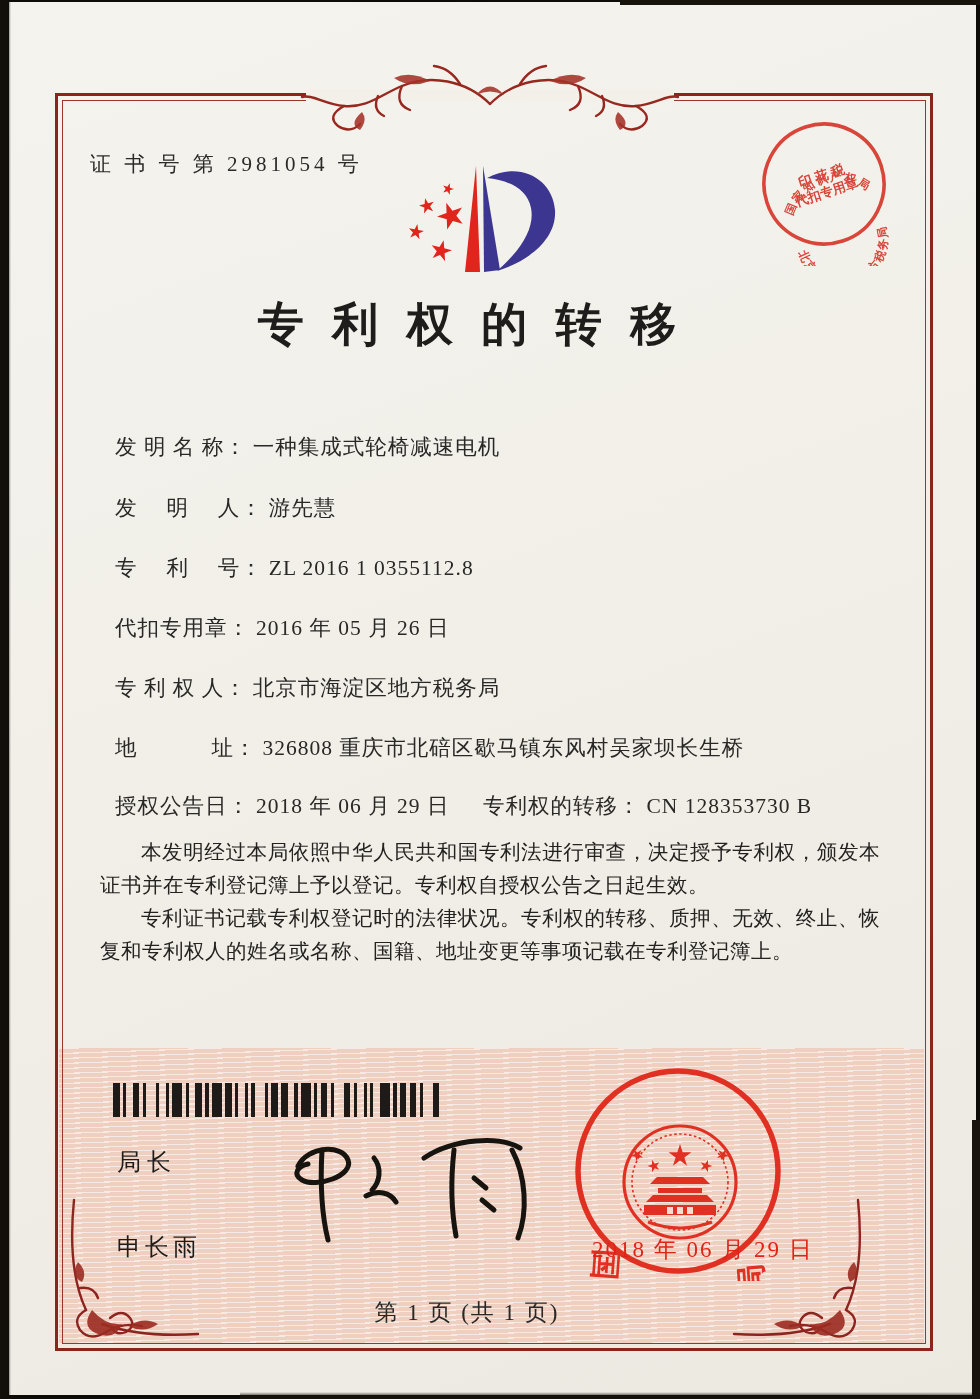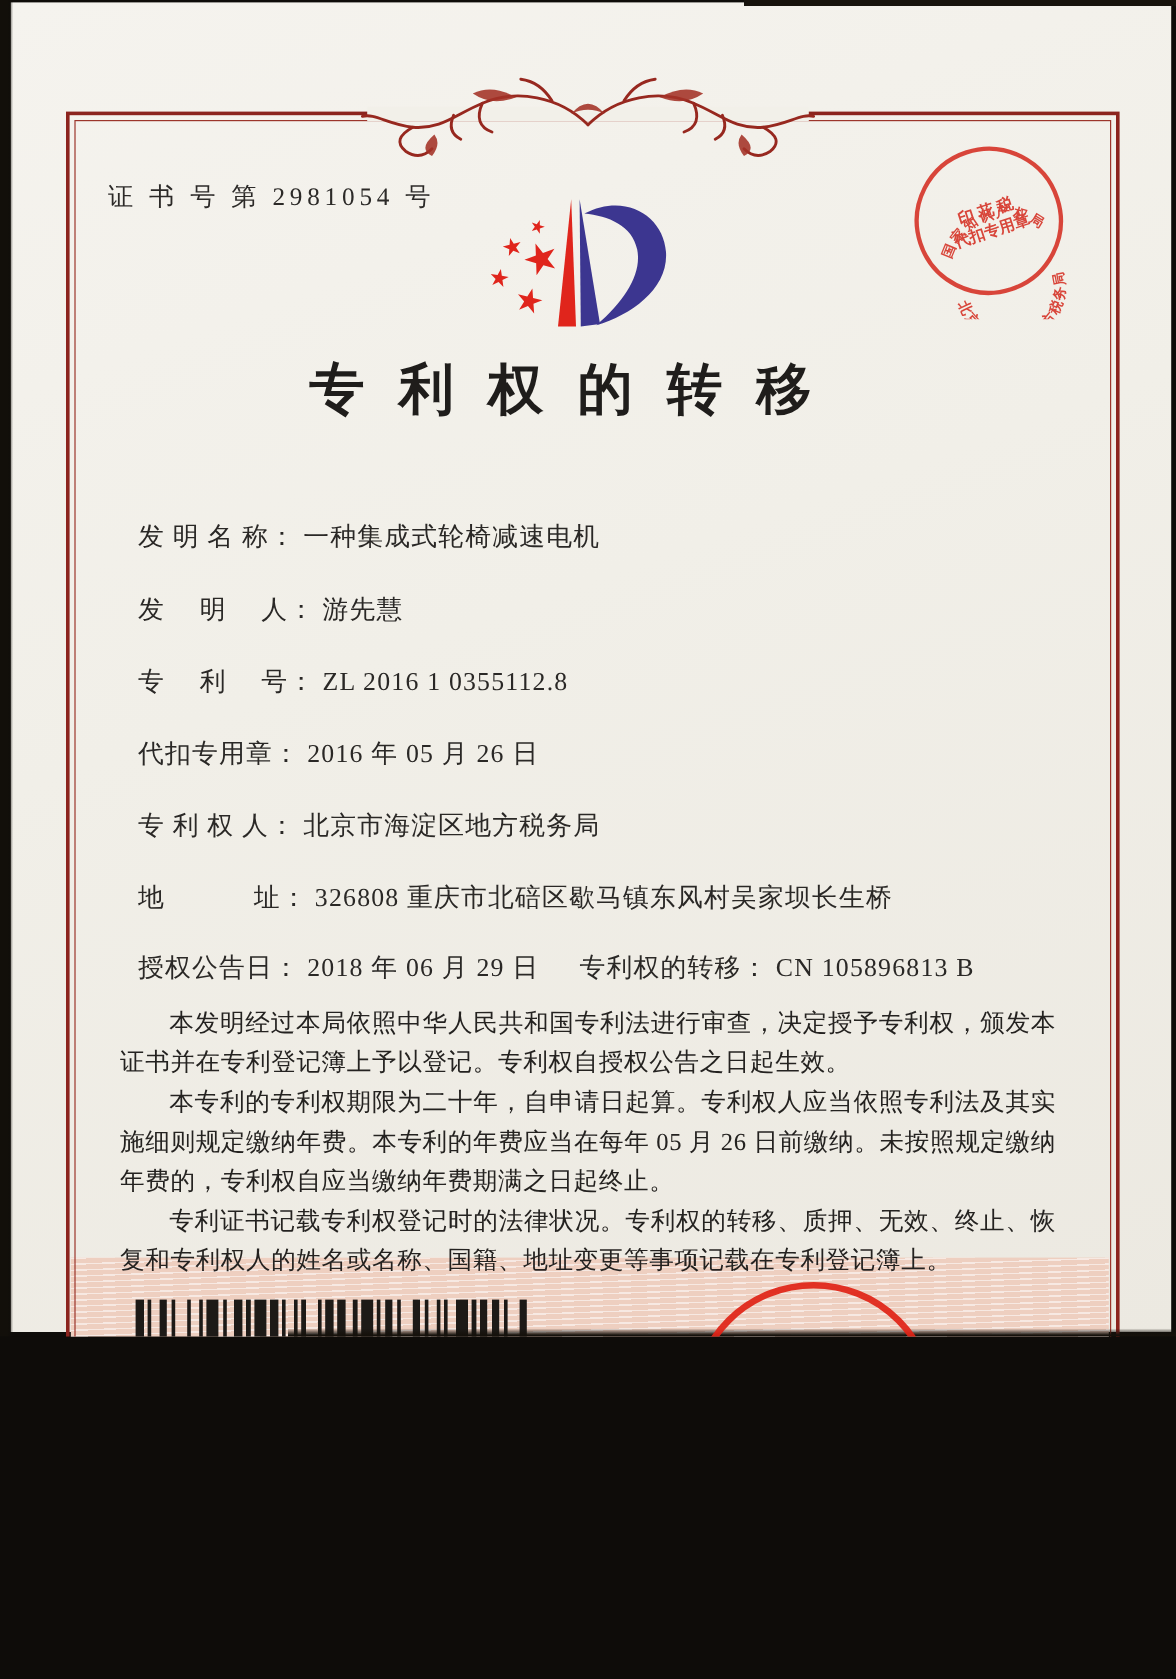--- a/index.html
+++ b/index.html
@@ -1,16 +1,16 @@
 <!DOCTYPE html>
 <html><head>
 <meta charset="utf-8">
 <style>
   html,body{margin:0;padding:0;background:#0e0c09;}
-  .stage{position:relative;width:980px;height:1114px;overflow:hidden;
+  .stage{position:relative;width:980px;height:1399px;overflow:hidden;
          background:#0e0c09;font-family:"Liberation Serif","DejaVu Serif",serif;}
   .paper{position:absolute;left:9px;top:2px;right:4px;bottom:4px;
          background:linear-gradient(160deg,#f5f3ee 0%,#f1efe8 45%,#ece9e1 100%);}
   
   .edge-left{position:absolute;left:0;top:0;bottom:0;width:11px;
     background:linear-gradient(90deg,#120f0a 0%,#120f0a 55%,rgba(18,15,10,0));}
   .edge-top{position:absolute;left:620px;right:0;top:0;height:5px;background:#17130d;}
   .edge-bottom{position:absolute;left:240px;right:0;bottom:0;height:7px;
     background:linear-gradient(0deg,#15110b 20%,rgba(21,17,11,0));}
   .edge-right{position:absolute;right:0;top:1120px;bottom:0;width:8px;background:#18130c;}
@@ -27,21 +27,21 @@
          font-size:46px;font-weight:bold;color:#1f1d1b;letter-spacing:0.62em;
          text-indent:0.62em;}
 
   .row{position:absolute;left:115px;font-size:21.5px;color:#2a2826;white-space:nowrap;}
   .row .lbl{letter-spacing:1px;}
   .row .val{margin-left:6px;letter-spacing:1px;}
   .row2col .pair2{position:absolute;left:368px;top:0;white-space:nowrap;}
 
   .paras{position:absolute;left:100px;top:837px;width:780px;font-size:20.5px;
          line-height:33px;color:#242220;text-align:justify;}
-  .paras p{margin:0;text-indent:2em;letter-spacing:0.5px;}
+  .paras p{margin:0;text-indent:2em;letter-spacing:0.5px;font-family:Liberation Mono, monospace;}
 
   .band{position:absolute;left:59px;top:1048px;width:865px;height:296px;
         background-color:#eecfc0;
         background-image:repeating-linear-gradient(178deg,
           rgba(255,255,255,0.55) 0 1.2px, rgba(255,255,255,0) 1.2px 5px);}
 
   .barcode{position:absolute;left:113px;top:1083px;height:34px;white-space:nowrap;
            font-size:0;}
   .post{position:absolute;left:117px;top:1146px;font-size:24px;color:#1e1c1a;letter-spacing:6px;}
   .post-name{position:absolute;left:117px;top:1196px;font-size:24px;color:#1e1c1a;letter-spacing:4px;margin-top:35px;}
@@ -179,27 +179,26 @@
   </div>
   <div class="row" style="top:673px">
     <span class="lbl">专 利 权 人：</span><span class="val">北京市海淀区地方税务局</span>
   </div>
   <div class="row" style="top:733px">
     <span class="lbl">地　　　 址：</span><span class="val">326808 重庆市北碚区歇马镇东风村吴家坝长生桥</span>
   </div>
   <div class="row row2col" style="top:791px;width:780px">
     <span class="lbl">授权公告日：</span><span class="val">2018 年 06 月 29 日</span>
     <span class="pair2">
-      <span class="lbl">专利权的转移：</span><span class="val">CN 105896813 B</span>
+      <span class="lbl">专利权的转移：</span><span class="val">CN 128353730 B</span>
     </span>
   </div>
 
   <div class="paras">
     <p>本发明经过本局依照中华人民共和国专利法进行审查，决定授予专利权，颁发本证书并在专利登记簿上予以登记。专利权自授权公告之日起生效。</p>
-    <p>本专利的专利权期限为二十年，自申请日起算。专利权人应当依照专利法及其实施细则规定缴纳年费。本专利的年费应当在每年 05 月 26 日前缴纳。未按照规定缴纳年费的，专利权自应当缴纳年费期满之日起终止。</p>
     <p>专利证书记载专利权登记时的法律状况。专利权的转移、质押、无效、终止、恢复和专利权人的姓名或名称、国籍、地址变更等事项记载在专利登记簿上。</p>
   </div>
 
   <div class="barcode"><span style="display: inline-block; height: 100%; width: 6.6px; background: rgb(29, 26, 23);"></span><span style="display: inline-block; height: 100%; width: 3.3px; background: transparent;"></span><span style="display: inline-block; height: 100%; width: 3.3px; background: rgb(29, 26, 23);"></span><span style="display: inline-block; height: 100%; width: 6.6px; background: transparent;"></span><span style="display: inline-block; height: 100%; width: 6.6px; background: rgb(29, 26, 23);"></span><span style="display: inline-block; height: 100%; width: 3.3px; background: transparent;"></span><span style="display: inline-block; height: 100%; width: 3.3px; background: rgb(29, 26, 23);"></span><span style="display: inline-block; height: 100%; width: 9.9px; background: transparent;"></span><span style="display: inline-block; height: 100%; width: 3.3px; background: rgb(29, 26, 23);"></span><span style="display: inline-block; height: 100%; width: 6.6px; background: transparent;"></span><span style="display: inline-block; height: 100%; width: 3.3px; background: rgb(29, 26, 23);"></span><span style="display: inline-block; height: 100%; width: 3.3px; background: transparent;"></span><span style="display: inline-block; height: 100%; width: 9.9px; background: rgb(29, 26, 23);"></span><span style="display: inline-block; height: 100%; width: 3.3px; background: transparent;"></span><span style="display: inline-block; height: 100%; width: 3.3px; background: rgb(29, 26, 23);"></span><span style="display: inline-block; height: 100%; width: 6.6px; background: transparent;"></span><span style="display: inline-block; height: 100%; width: 6.6px; background: rgb(29, 26, 23);"></span><span style="display: inline-block; height: 100%; width: 3.3px; background: transparent;"></span><span style="display: inline-block; height: 100%; width: 3.3px; background: rgb(29, 26, 23);"></span><span style="display: inline-block; height: 100%; width: 3.3px; background: transparent;"></span><span style="display: inline-block; height: 100%; width: 9.9px; background: rgb(29, 26, 23);"></span><span style="display: inline-block; height: 100%; width: 3.3px; background: transparent;"></span><span style="display: inline-block; height: 100%; width: 6.6px; background: rgb(29, 26, 23);"></span><span style="display: inline-block; height: 100%; width: 3.3px; background: transparent;"></span><span style="display: inline-block; height: 100%; width: 3.3px; background: rgb(29, 26, 23);"></span><span style="display: inline-block; height: 100%; width: 6.6px; background: transparent;"></span><span style="display: inline-block; height: 100%; width: 3.3px; background: rgb(29, 26, 23);"></span><span style="display: inline-block; height: 100%; width: 3.3px; background: transparent;"></span><span style="display: inline-block; height: 100%; width: 3.3px; background: rgb(29, 26, 23);"></span><span style="display: inline-block; height: 100%; width: 9.9px; background: transparent;"></span><span style="display: inline-block; height: 100%; width: 3.3px; background: rgb(29, 26, 23);"></span><span style="display: inline-block; height: 100%; width: 3.3px; background: transparent;"></span><span style="display: inline-block; height: 100%; width: 6.6px; background: rgb(29, 26, 23);"></span><span style="display: inline-block; height: 100%; width: 3.3px; background: transparent;"></span><span style="display: inline-block; height: 100%; width: 6.6px; background: rgb(29, 26, 23);"></span><span style="display: inline-block; height: 100%; width: 6.6px; background: transparent;"></span><span style="display: inline-block; height: 100%; width: 3.3px; background: rgb(29, 26, 23);"></span><span style="display: inline-block; height: 100%; width: 3.3px; background: transparent;"></span><span style="display: inline-block; height: 100%; width: 9.9px; background: rgb(29, 26, 23);"></span><span style="display: inline-block; height: 100%; width: 3.3px; background: transparent;"></span><span style="display: inline-block; height: 100%; width: 3.3px; background: rgb(29, 26, 23);"></span><span style="display: inline-block; height: 100%; width: 3.3px; background: transparent;"></span><span style="display: inline-block; height: 100%; width: 6.6px; background: rgb(29, 26, 23);"></span><span style="display: inline-block; height: 100%; width: 3.3px; background: transparent;"></span><span style="display: inline-block; height: 100%; width: 3.3px; background: rgb(29, 26, 23);"></span><span style="display: inline-block; height: 100%; width: 9.9px; background: transparent;"></span><span style="display: inline-block; height: 100%; width: 6.6px; background: rgb(29, 26, 23);"></span><span style="display: inline-block; height: 100%; width: 3.3px; background: transparent;"></span><span style="display: inline-block; height: 100%; width: 3.3px; background: rgb(29, 26, 23);"></span><span style="display: inline-block; height: 100%; width: 6.6px; background: transparent;"></span><span style="display: inline-block; height: 100%; width: 3.3px; background: rgb(29, 26, 23);"></span><span style="display: inline-block; height: 100%; width: 3.3px; background: transparent;"></span><span style="display: inline-block; height: 100%; width: 3.3px; background: rgb(29, 26, 23);"></span><span style="display: inline-block; height: 100%; width: 6.6px; background: transparent;"></span><span style="display: inline-block; height: 100%; width: 9.9px; background: rgb(29, 26, 23);"></span><span style="display: inline-block; height: 100%; width: 3.3px; background: transparent;"></span><span style="display: inline-block; height: 100%; width: 3.3px; background: rgb(29, 26, 23);"></span><span style="display: inline-block; height: 100%; width: 3.3px; background: transparent;"></span><span style="display: inline-block; height: 100%; width: 6.6px; background: rgb(29, 26, 23);"></span><span style="display: inline-block; height: 100%; width: 3.3px; background: transparent;"></span><span style="display: inline-block; height: 100%; width: 6.6px; background: rgb(29, 26, 23);"></span><span style="display: inline-block; height: 100%; width: 3.3px; background: transparent;"></span><span style="display: inline-block; height: 100%; width: 3.3px; background: rgb(29, 26, 23);"></span><span style="display: inline-block; height: 100%; width: 9.9px; background: transparent;"></span><span style="display: inline-block; height: 100%; width: 6.6px; background: rgb(29, 26, 23);"></span></div>
 
   <div class="post">局长</div>
   <div class="post-name">申长雨</div>
 
   <svg class="sig-svg" width="280" height="150" viewBox="0 0 280 150">
     <g stroke="#17140f" stroke-width="5" fill="none" stroke-linecap="round" stroke-linejoin="round">

